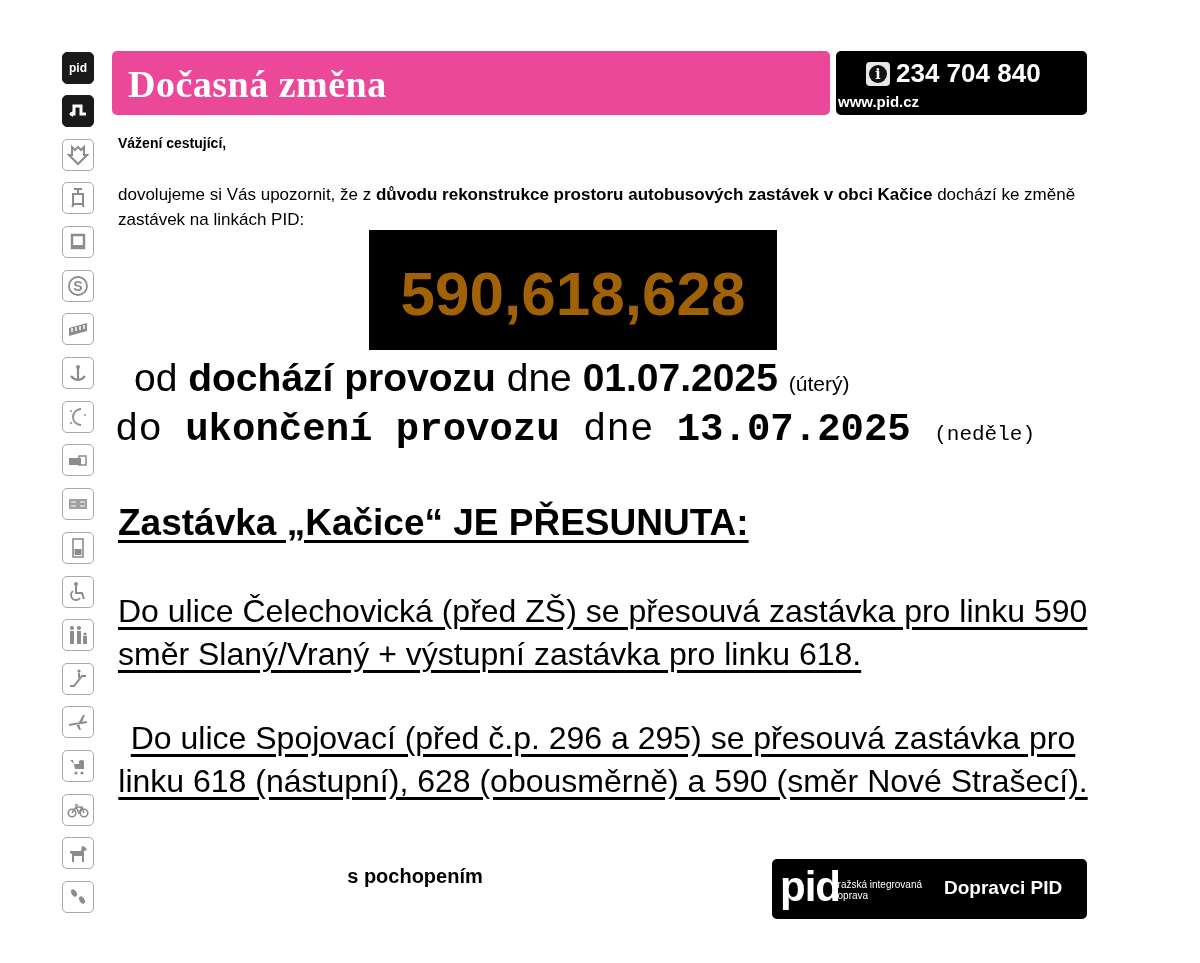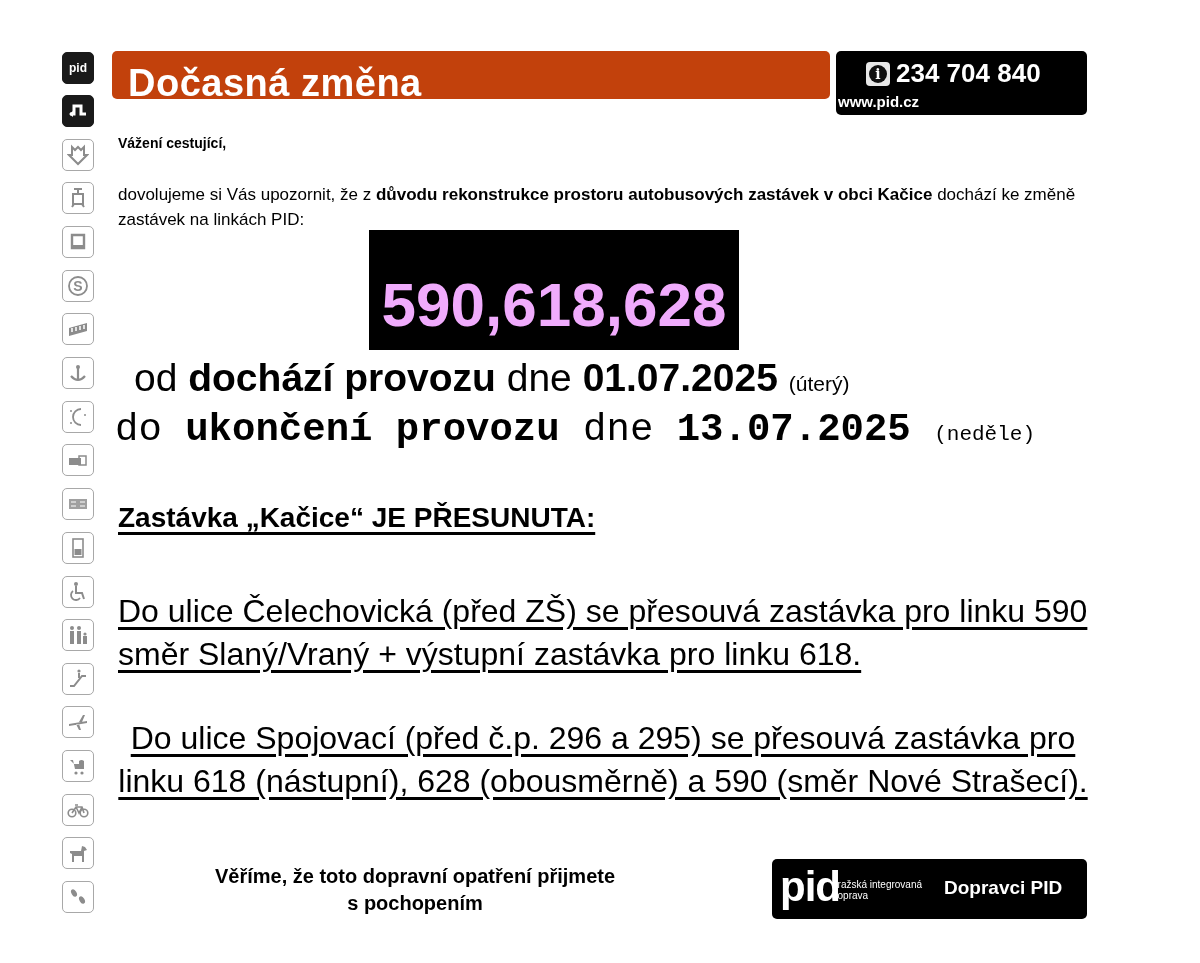--- a/index.html
+++ b/index.html
@@ -2,38 +2,38 @@
 <html><head>
 <meta charset="utf-8">
 <style>
   html, body { margin:0; padding:0; background:#ffffff; }
   body { width:1200px; height:963px; position:relative; overflow:hidden; font-family:"Liberation Sans", sans-serif; color:#000; }
   .sidebar { position:absolute; left:62px; top:52px; width:34px; }
   .sb-icon { position:absolute; left:0; width:32px; height:32px; box-sizing:border-box; border:1.6px solid #a8a8a8; border-radius:5px; background:#fff; display:flex; align-items:center; justify-content:center; }
   .sb-icon svg { width:22px; height:22px; }
   .sb-icon.dark { background:#1a1a1a; border-color:#1a1a1a; }
   .sb-icon.dark .pidtxt { color:#fff; font-weight:bold; font-size:12px; }
-  .title-bar { position:absolute; left:112px; top:51px; width:718px; height:48px; background:#c2410c; border-radius:5px; }
+  .title-bar { position:absolute; left:112px; top:51px; width:718px; height:64px; background:#ec4899; border-radius:5px;font-family:Liberation Serif, serif; }
   .title-bar span { position:absolute; left:16px; top:11px; color:#fff; font-weight:bold; font-size:38px; letter-spacing:0.5px; }
   .info-box { position:absolute; left:836px; top:51px; width:251px; height:64px; background:#000; border-radius:5px; color:#fff; }
   .info-row { position:absolute; left:30px; top:7px; display:flex; align-items:center; }
   .info-icon { width:24px; height:24px; background:#e8e8e8; border-radius:4px; display:flex; align-items:center; justify-content:center; margin-right:6px; }
   .info-icon .dot { width:18px; height:18px; border-radius:50%; background:#111; color:#fff; font-weight:bold; font-size:14px; display:flex; align-items:center; justify-content:center; font-family:"DejaVu Serif", serif; }
   .phone { font-weight:bold; font-size:26px; }
   .web { position:absolute; left:2px; width:100%; top:42px; text-align:left; font-weight:bold; font-size:15px; }
   .greeting { position:absolute; left:118px; top:135px; font-weight:bold; font-size:14px; }
   .intro { position:absolute; left:118px; top:182px; width:970px; font-size:17px; line-height:25px; }
   .intro b { font-weight:bold;text-align:right; }
-  .lines-box { position:absolute; left:369px; top:230px; width:370px; height:120px; background:#000; color:#f0abfc; font-weight:bold; font-size:62px; display:flex; align-items:flex-end; justify-content:center; padding-bottom:10px; box-sizing:border-box; letter-spacing:0px; }
+  .lines-box { position:absolute; left:369px; top:230px; width:408px; height:120px; background:#000; color:#a16207; font-weight:bold; font-size:62px; display:flex; align-items:flex-end; justify-content:center; padding-bottom:21px; box-sizing:border-box; letter-spacing:0px; }
   .date-line { position:absolute; font-size:39px; white-space:nowrap; }
   .date-line b { font-weight:bold; }
   .date-line .small { font-size:21px; }
   .date1 { left:134px; top:356px; }
   .date2 { left:115px; top:408px;font-family:Liberation Mono, monospace; }
-  .headline { position:absolute; left:118px; top:502px; font-weight:bold; font-size:28px; text-decoration:underline; text-decoration-thickness:3px; text-underline-offset:5px; white-space:nowrap; }
+  .headline { position:absolute; left:118px; top:502px; font-weight:bold; font-size:37px; text-decoration:underline; text-decoration-thickness:3px; text-underline-offset:5px; white-space:nowrap; }
   .para { position:absolute; left:118px; width:970px; font-weight:normal; font-size:32px; line-height:43px; text-decoration:underline; text-decoration-thickness:3px; text-underline-offset:5px; }
   .para1 { top:590px; }
   .para2 { top:717px;text-align:center; }
   .closing { position:absolute; left:150px; top:863px; width:530px; text-align:center; font-weight:bold; font-size:20px; line-height:27px; }
   .pid-logo-box { position:absolute; left:772px; top:859px; width:315px; height:60px; background:#000; border-radius:5px; color:#fff; }
   .pid-logo { position:absolute; left:8px; top:4px; font-weight:bold; font-size:42px; letter-spacing:-1px; }
   .pid-sub { position:absolute; left:60px; top:20px; font-size:10px; line-height:11px; }
   .pid-carriers { position:absolute; left:172px; top:18px; font-weight:bold; font-size:19px; }
 </style>
 </head>
@@ -183,21 +183,20 @@
 
 <div class="date-line date1"><span>od </span><b>dochází provozu</b><span> dne </span><b>01.07.2025</b> <span class="small">(úterý)</span></div>
 <div class="date-line date2"><span>do </span><b>ukončení provozu</b><span> dne </span><b>13.07.2025</b> <span class="small">(neděle)</span></div>
 
 <div class="headline">Zastávka „Kačice“ JE PŘESUNUTA:</div>
 
 <div class="para para1">Do ulice Čelechovická (před ZŠ) se přesouvá zastávka pro linku 590 směr Slaný/Vraný + výstupní zastávka pro linku 618.</div>
 <div class="para para2">Do ulice Spojovací (před č.p. 296 a 295) se přesouvá zastávka pro linku 618 (nástupní), 628 (obousměrně) a 590 (směr Nové Strašecí).</div>
 
 <div class="closing">
-  <div>Věříme, že toto dopravní opatření přijmete</div>
   <div>s pochopením</div>
 </div>
 
 <div class="pid-logo-box">
   <span class="pid-logo">pid</span>
   <div class="pid-sub">
     <div>pražská integrovaná</div>
     <div>doprava</div>
   </div>
   <span class="pid-carriers">Dopravci PID</span>

